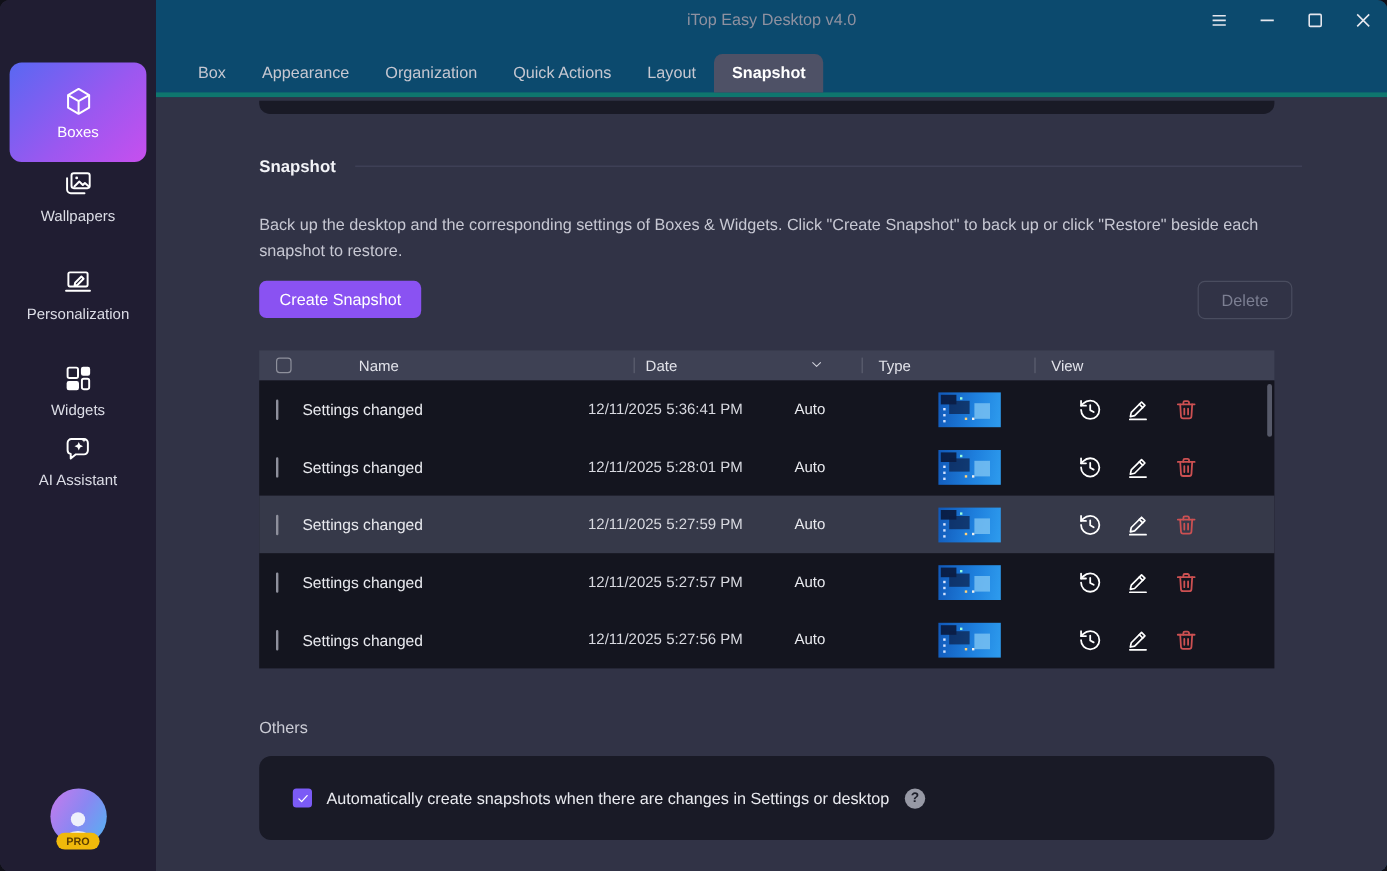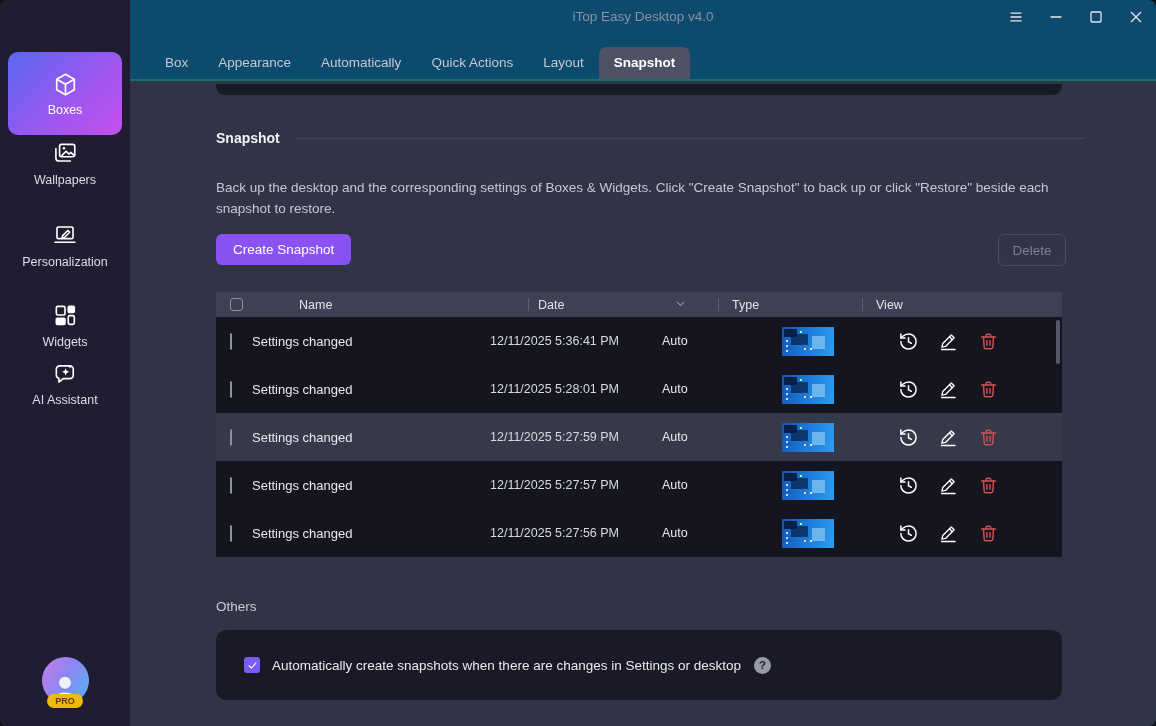--- a/index.html
+++ b/index.html
@@ -33,40 +33,40 @@
   .titlebar{ position:relative; height:34px; }
   .win-title{ position:absolute; left:0; right:0; top:0; line-height:34px; text-align:center;
               color:#8f91a0; font-size:13.5px; }
   .controls{ position:absolute; right:12px; top:0; height:34px; display:flex; gap:23px;
              align-items:center; }
   .ctl{ width:17px; height:17px; display:flex; align-items:center; justify-content:center;
         cursor:pointer; }
   .ctl svg{ width:16px; height:16px; stroke:#e6e7ee; stroke-width:1.3; fill:none; }
 
   .tabbar{ position:absolute; top:34px; left:0; right:0; height:47px; display:flex;
-           align-items:flex-end; padding-left:20px; border-bottom:2px solid #0f766e; }
+           align-items:flex-end; padding-left:20px; border-bottom:4px solid #0f766e; }
   .tab{ padding:8px 15px 9px; font-size:13.5px; color:#c6c7d1; cursor:pointer; }
   .tab.active{ background:#4e5166; border-radius:7px 7px 0 0; color:#fff; font-weight:bold; }
 
   .content{ position:absolute; top:81px; left:0; right:0; bottom:0; background:#313346; }
   .panel-edge{ position:absolute; left:86px; top:3px; width:846px; height:11px;
                background:#191a26; border-radius:0 0 9px 9px; }
 
   .sec-head{ position:absolute; left:86px; top:49px; width:869px; display:flex;
              align-items:center; }
   .sec-title{ font-size:14px; font-weight:bold; color:#f2f3f7; }
   .sec-line{ flex:1; height:1px; background:#42445b; margin-left:16px; }
 
   .desc{ position:absolute; left:86px; top:96px; width:848px; font-size:13.5px;
          line-height:21px; color:#c7c8d3; }
 
   .create-btn{ position:absolute; left:86px; top:153px; height:31px; padding:0 17px;
                background:#8a52f2; border:none; border-radius:6px; color:#fff;
                font-size:13.5px; cursor:pointer; font-family:inherit; }
-  .delete-btn{ position:absolute; left:868px; top:153px; width:68px; height:32px;
+  .delete-btn{ position:absolute; left:868px; top:153px; width:79px; height:32px;
                background:transparent; border:1px solid #4a4d5f; border-radius:6px;
                color:#7c7f92; font-size:13.5px; cursor:pointer; font-family:inherit; }
 
   
   .table{ position:absolute; left:86px; top:211px; width:846px; }
   .grid-cols{ display:grid; grid-template-columns:36px 228px 166px 120px 118px 1fr;
               align-items:center; }
   .thead{ height:25px; background:#3e4154; font-size:12.5px; color:#e2e3ea;gap:24px; }
   .th{ position:relative; height:100%; display:flex; align-items:center; }
   .th.sep::before{ content:""; position:absolute; left:0; top:6px; width:1px; height:13px;
@@ -254,21 +254,21 @@
           <svg viewBox="0 0 16 16">
               <path d="M3 3l10 10M13 3L3 13"></path>
             </svg>
         </div>
       </div>
     </div>
 
     <div class="tabbar">
       <div class="tab">Box</div>
       <div class="tab">Appearance</div>
-      <div class="tab">Automatically</div>
+      <div class="tab">Organization</div>
       <div class="tab">Quick Actions</div>
       <div class="tab">Layout</div>
       <div class="tab active">Snapshot</div>
     </div>
 
     <div class="content">
       <div class="panel-edge"></div>
 
       <div class="sec-head">
         <span class="sec-title">Snapshot</span>

